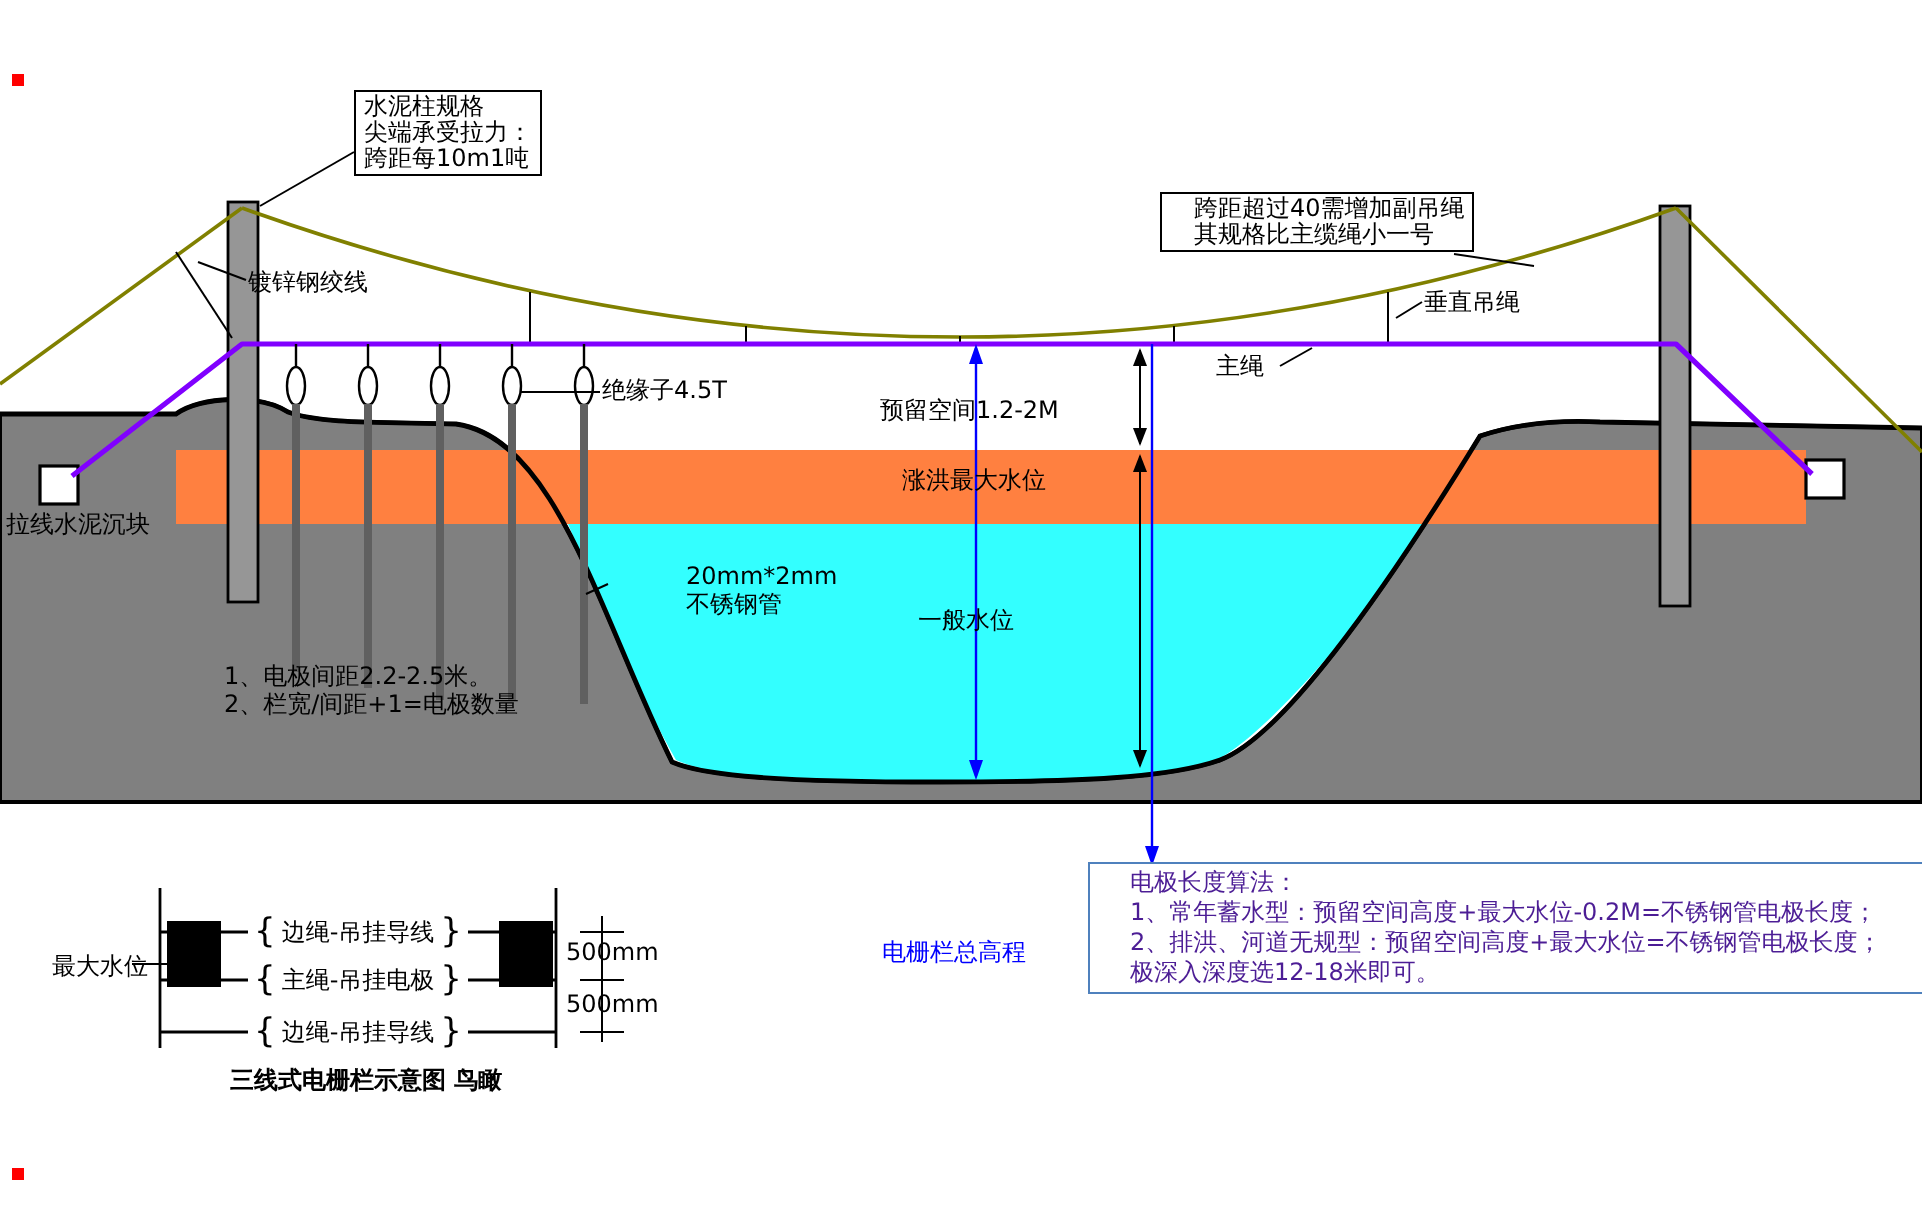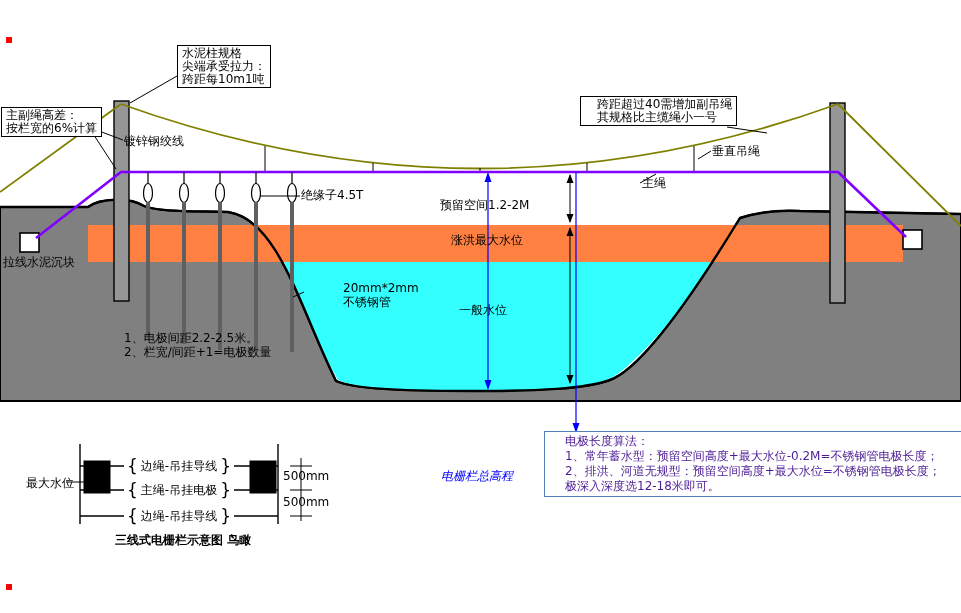--- a/index.html
+++ b/index.html
@@ -133,52 +133,48 @@
     <rect x="6" y="37" width="6" height="6" fill="#ff0000"></rect>
     <rect x="6" y="584" width="6" height="6" fill="#ff0000"></rect>
   </svg>
 
   <div class="lbl box" style="left:177px;top:45px;">
     <div>水泥柱规格</div>
     <div>尖端承受拉力：</div>
     <div>跨距每10m1吨</div>
   </div>
 
-  <div class="lbl box" style="left:1px;top:107px;">
-    <div>主副绳高差：</div>
-    <div>按栏宽的6%计算</div>
-  </div>
 
   <div class="lbl" style="left:124px;top:134px;">镀锌钢绞线</div>
 
   <div class="lbl box" style="left:580px;top:96px;padding-left:16px;">
     <div>跨距超过40需增加副吊绳</div>
     <div>其规格比主缆绳小一号</div>
   </div>
 
   <div class="lbl" style="left:712px;top:144px;">垂直吊绳</div>
-  <div class="lbl" style="left:642px;top:176px;">主绳</div>
+  <div class="lbl" style="left:608px;top:176px;">主绳</div>
   <div class="lbl" style="left:440px;top:198px;">预留空间1.2-2M</div>
   <div class="lbl" style="left:451px;top:233px;">涨洪最大水位</div>
   <div class="lbl" style="left:459px;top:303px;">一般水位</div>
   <div class="lbl" style="left:301px;top:188px;">绝缘子4.5T</div>
 
   <div class="lbl" style="left:303px;top:281px;margin-left:40px;">
     <div>20mm*2mm</div>
     <div>不锈钢管</div>
   </div>
 
   <div class="lbl" style="left:3px;top:255px;">拉线水泥沉块</div>
 
-  <div class="lbl" style="left:124px;top:331px;">
+  <div class="lbl" style="left:112px;top:331px;">
     <div>1、电极间距2.2-2.5米。</div>
     <div>2、栏宽/间距+1=电极数量</div>
   </div>
 
-  <div class="lbl blue" style="left:441px;top:469px;font-style:italic;">电栅栏总高程</div>
+  <div class="lbl blue" style="left:441px;top:469px;">电栅栏总高程</div>
 
   <div class="algo" style="left:544px;top:431px;">
     <div>电极长度算法：</div>
     <div>1、常年蓄水型：预留空间高度+最大水位-0.2M=不锈钢管电极长度；</div>
     <div>2、排洪、河道无规型：预留空间高度+最大水位=不锈钢管电极长度；</div>
     <div>极深入深度选12-18米即可。</div>
   </div>
 
   <div class="wire-label" style="left:179px;top:459px;">
     <span class="brace">{</span>

